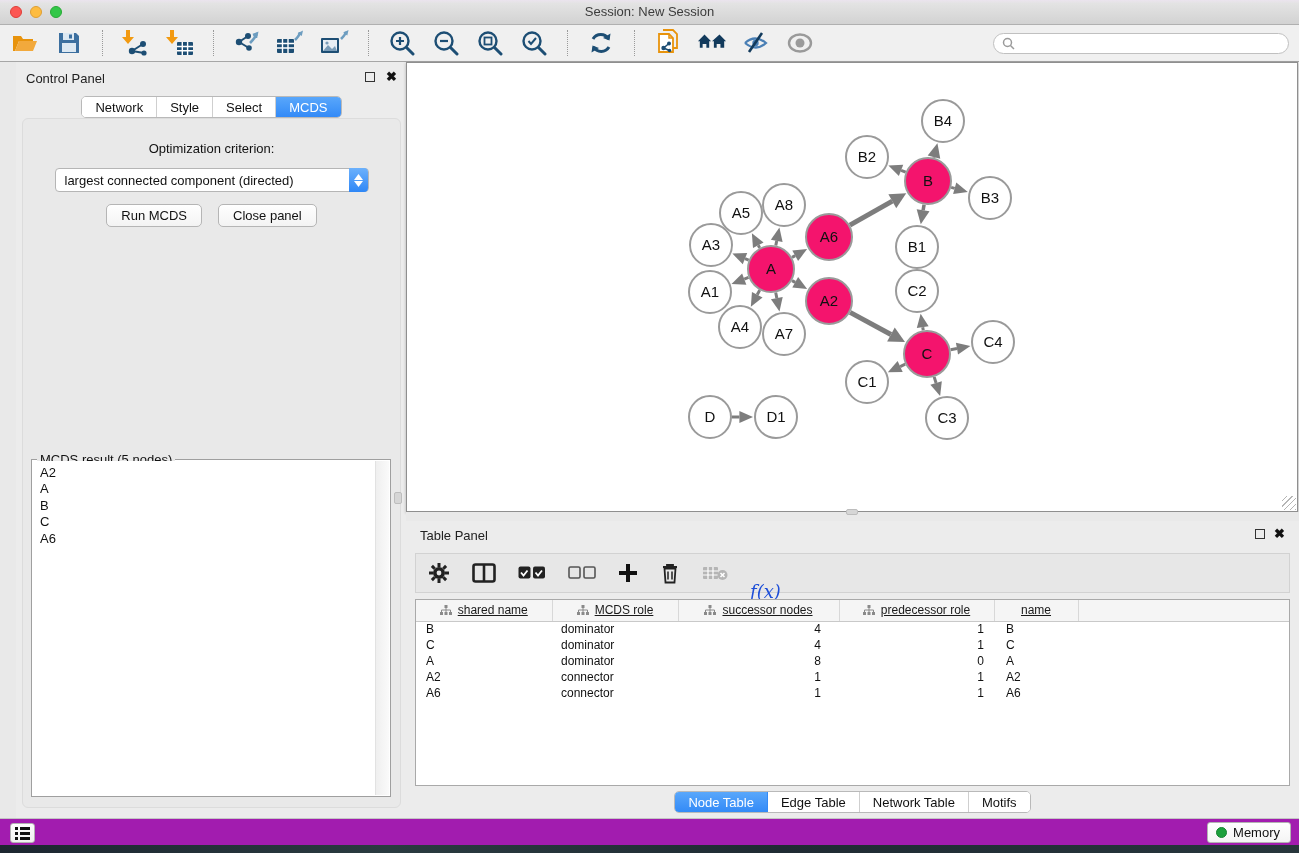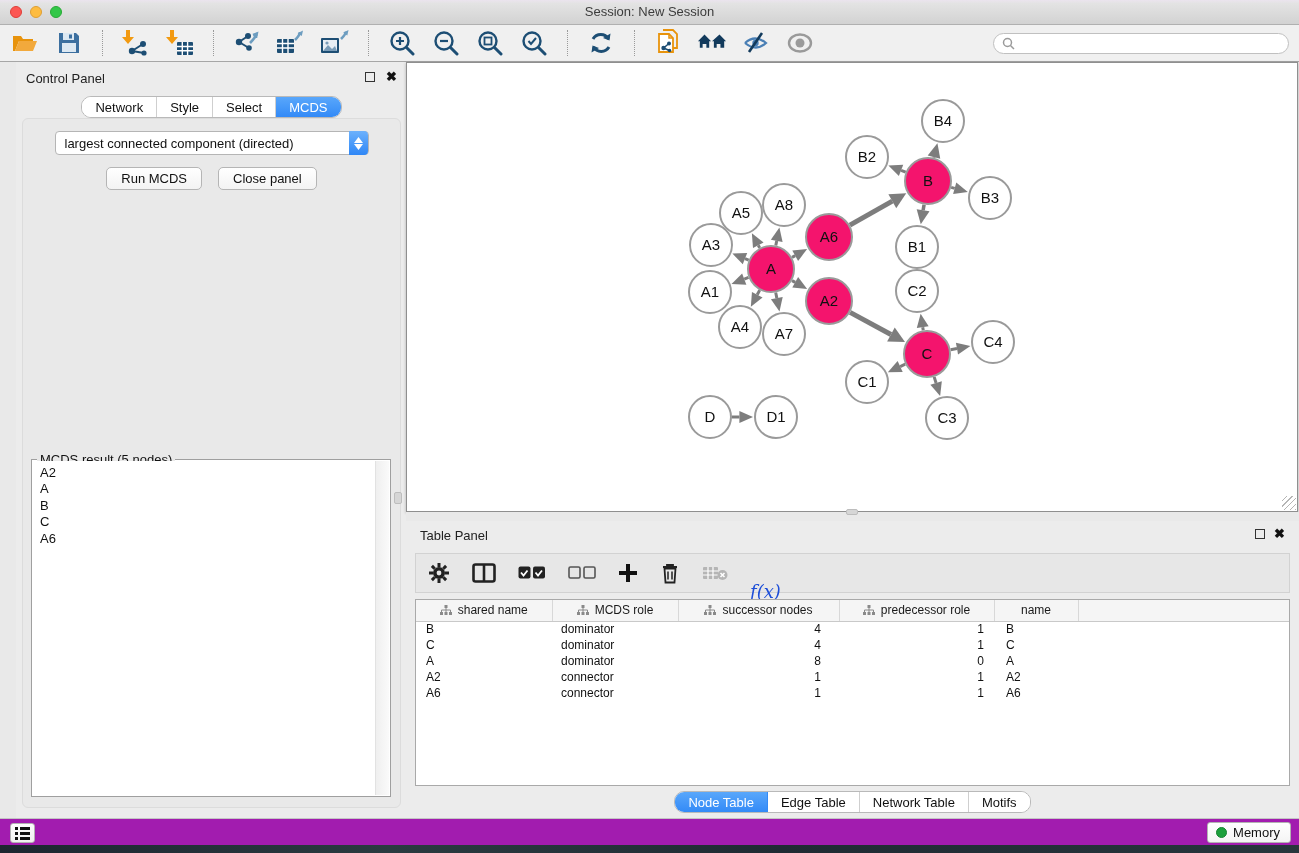--- a/index.html
+++ b/index.html
@@ -33,21 +33,21 @@
 
   
   .main { position:absolute; left:0; top:62px; width:100%; height:756px; background:#e9e9e9; }
 
   
   .control-panel { position:absolute; left:0; top:0; width:391px; height:756px; background:#ececec;margin-left:16px; }
   .panel-head { position:relative; height:30px; }
   .panel-head .pt { position:absolute; left:10px; top:9px; font-size:13px; color:#222; }
   .panel-head .float-btn { position:absolute; right:32px; top:10px; width:10px; height:10px; border:1.5px solid #333; }
   .panel-head .close-btn { position:absolute; right:10px; top:7px; font-size:13px; font-weight:bold; color:#111; }
-  .seg-group { display:flex; border:1px solid #b9b9b9; border-radius:10px; overflow:hidden; background:#fff; height:22px; }
+  .seg-group { display:flex; border:1px solid #b9b9b9; border-radius:5px; overflow:hidden; background:#fff; height:22px; }
   .seg { padding:2px 13px; font-size:13px; color:#111; border-right:1px solid #cfcfcf;
     display:flex; align-items:center; background:#fff; }
   .seg:last-child { border-right:none; }
   .seg.active { background:linear-gradient(#59a7fb,#338af7); color:#fff; border-right-color:#338af7; }
   .cp-tabs-row { display:flex; justify-content:center; margin-top:4px; }
   .cp-content { position:absolute; left:6px; right:6px; top:56px; bottom:10px;
     background:#e9e9e9; border:1px solid #dcdcdc; border-radius:6px; }
   .opt-label { text-align:center; margin-top:22px; font-size:13px; color:#111; }
   .combo { position:relative; margin:12px auto 0 auto; width:314px; height:24px; background:#fff;
     border:1px solid #b5b5b5; border-radius:4px; display:flex; align-items:center; }
@@ -100,21 +100,21 @@
   .tp-toolbar { position:absolute; left:9px; right:9px; top:32px; height:40px;
     background:#e7e7e7; border:1px solid #d2d2d2; display:flex; align-items:center; padding:0 12px; gap:22px; }
   .tp-icon { display:flex; align-items:center; justify-content:center; }
   .fx { font-family:"DejaVu Serif", serif; font-style:italic; font-size:18px; color:#1d4ed8;margin-top:36px; }
   .tp-table { position:absolute; left:9px; right:9px; top:78px; height:187px;
     background:#fff; border:1px solid #a9a9a9; overflow:hidden; }
   table.grid { border-collapse:collapse; width:100%; table-layout:fixed; }
   table.grid th { height:21px; background:#f5f5f5; border-bottom:1px solid #c9c9c9;
     font-size:12px; font-weight:normal; color:#1a1a1a; position:relative; }
   table.grid th .hwrap { display:flex; align-items:center; justify-content:center; gap:6px; }
-  table.grid th:not(:last-child) { border-right:1px solid #d8d8d8; }
+  table.grid th:not(:last-child) { border-right:1px solid #d8d8d8;text-decoration:underline; }
   table.grid td { height:16px; font-size:12px; color:#111; padding:0; white-space:nowrap; }
   td.l { text-align:left; } td.r { text-align:right; }
   .tp-tabs-row { position:absolute; left:0; right:0; top:270px; display:flex; justify-content:center; }
 
   
   .statusbar { position:absolute; left:0; top:818px; width:100%; height:27px;
     background:#a21caf; border-top:1px solid #c4c4c4; }
   .status-left-btn { position:absolute; left:10px; top:4px; width:25px; height:20px;
     background:linear-gradient(#fefefe,#f0f0f0); border:1px solid #b3b3b3; border-radius:3px;
     display:flex; align-items:center; justify-content:center; }
@@ -295,20 +295,21 @@
       </div>
       <div class="cp-tabs-row">
         <div class="seg-group">
             <div class="seg">Network</div>
             <div class="seg">Style</div>
             <div class="seg">Select</div>
             <div class="seg active">MCDS</div>
           </div>
       </div>
       <div class="cp-content">
+        <div class="opt-label">Optimization criterion:</div>
         <div class="combo">
           <span class="val">largest connected component (directed)</span>
           <span class="stepper">
             <svg width="9" height="6" viewBox="0 0 9 6">
                 <path d="M4.5 0 L9 6 H0 z" fill="#fff"></path>
               </svg>
             <svg width="9" height="6" viewBox="0 0 9 6">
                 <path d="M4.5 6 L0 0 H9 z" fill="#fff"></path>
               </svg>
           </span>

